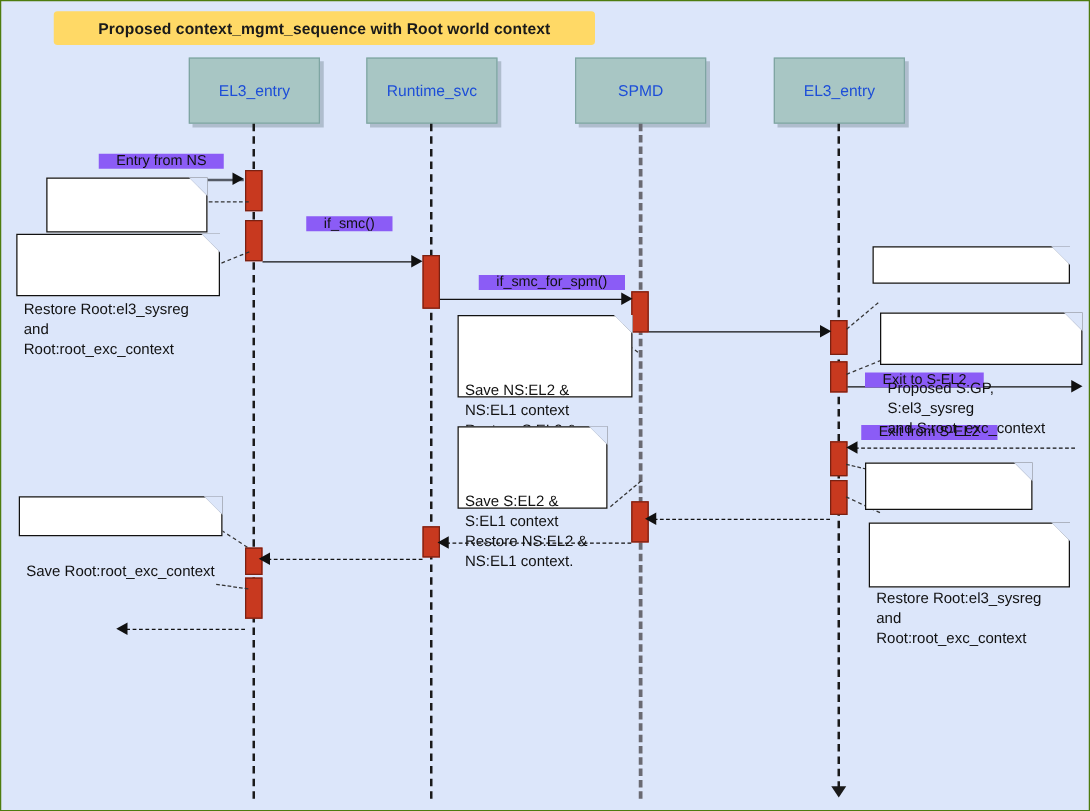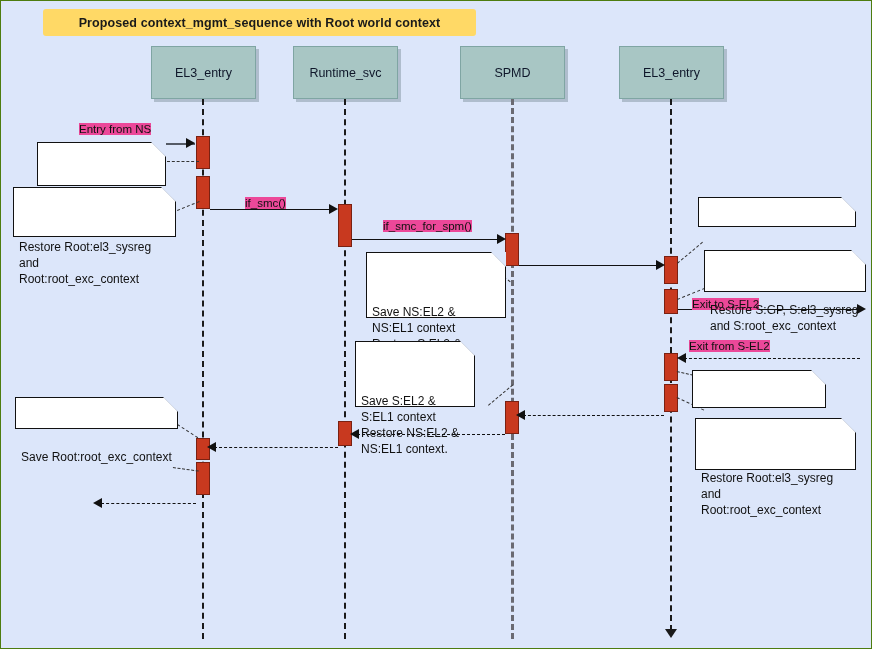--- a/index.html
+++ b/index.html
@@ -38,21 +38,21 @@
   
   .lifeline-head {
     position: absolute;
     background: #a8c6c4;
     border: 1px solid #7fa5a3;
     box-shadow: 3px 3px 0 rgba(120,140,150,0.45);
     display: flex;
     align-items: center;
     justify-content: center;
     font-size: 12.5px;
-    color: #0f172a;
+    color: #1d4ed8;
     box-sizing: border-box;
   }
   
   .lifeline-stem {
     position: absolute;
     width: 0;
     border-left-width: 2px;
     border-left-style: dashed;
     border-left-color: #1a1a1a;
   }
@@ -103,22 +103,22 @@
     position: absolute;
     width: 0; height: 0;
     border-top: 5px solid transparent;
     border-bottom: 5px solid transparent;
     border-right: 9px solid #111111;
   }
   .msg-label {
     position: absolute;
     font-size: 11.5px;
     color: #111111;
-    background: #ec4899;
-    padding: 0 0;
+    background: #8b5cf6;
+    padding: 0 14px;
     white-space: nowrap;
   }
   
   .note {
     position: absolute;
     background: #ffffff;
     border: 1px solid #111111;
     box-sizing: border-box;
     font-size: 12px;
     line-height: 16px;
@@ -184,21 +184,21 @@
   <div class="activation" style="left:663px; top:288px; height:25px;"></div>
   <div class="activation" style="left:663px; top:352px; height:28px;"></div>
   <div class="activation" style="left:663px; top:383px; height:28px;"></div>
 
   <div class="msg-line gray" style="left:88px; top:142px; width:106px;"></div>
   <div class="arrowhead-r" style="left:185px; top:137px;"></div>
   <div class="msg-label" style="left:78px; top:122px;">Entry from NS</div>
 
   <div class="msg-line" style="left:209px; top:208px; width:121px;"></div>
   <div class="arrowhead-r" style="left:328px; top:203px;"></div>
-  <div class="msg-label" style="left:244px; top:196px;">if_smc()</div>
+  <div class="msg-label" style="left:244px; top:172px;">if_smc()</div>
 
   <div class="msg-line" style="left:351px; top:238px; width:147px;"></div>
   <div class="arrowhead-r" style="left:496px; top:233px;"></div>
   <div class="msg-label" style="left:382px; top:219px;">if_smc_for_spm()</div>
 
   <div class="msg-line" style="left:518px; top:264px; width:139px;"></div>
   <div class="arrowhead-r" style="left:655px; top:259px;"></div>
 
   <div class="msg-line" style="left:677px; top:308px; width:182px;"></div>
   <div class="arrowhead-r" style="left:856px; top:303px;"></div>
@@ -257,25 +257,25 @@
 
   <div class="note" style="left:697px; top:196px; width:158px; height:30px;">
     <span class="fold"></span>
     <span class="fold-edge"></span>
     <span>Save Root:root_exc_context</span>
   </div>
 
   <div class="note" style="left:703px; top:249px; width:162px; height:42px;">
     <span class="fold"></span>
     <span class="fold-edge"></span>
-    <span>Restore S:GP, S:el3_sysreg
+    <span>Proposed S:GP, S:el3_sysreg
 and S:root_exc_context</span>
   </div>
 
-  <div class="note" style="left:354px; top:340px; width:120px; height:66px;">
+  <div class="note" style="left:365px; top:340px; width:120px; height:66px;">
     <span class="fold"></span>
     <span class="fold-edge"></span>
     <span>Save S:EL2 &amp;
 S:EL1 context
 Restore NS:EL2 &amp;
 NS:EL1 context.</span>
   </div>
 
   <div class="note" style="left:691px; top:369px; width:134px; height:38px;">
     <span class="fold"></span>

